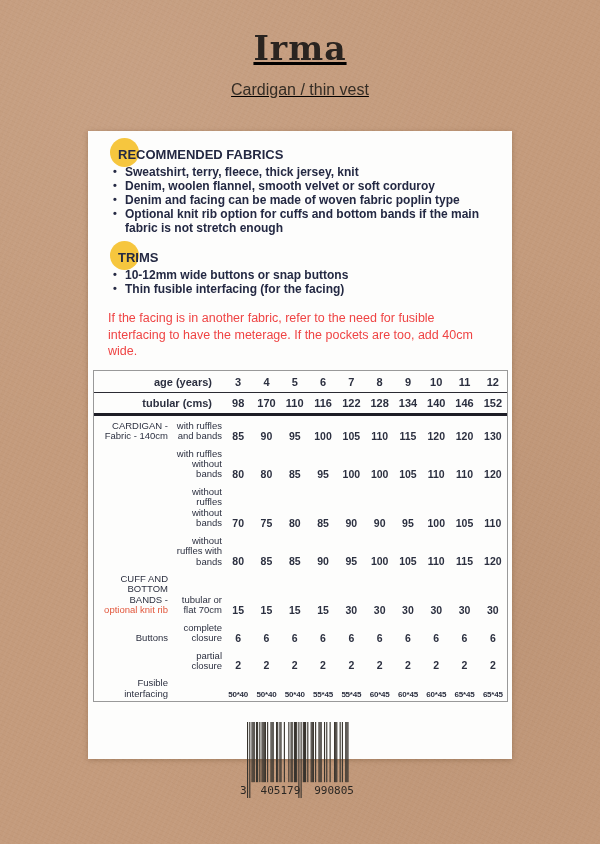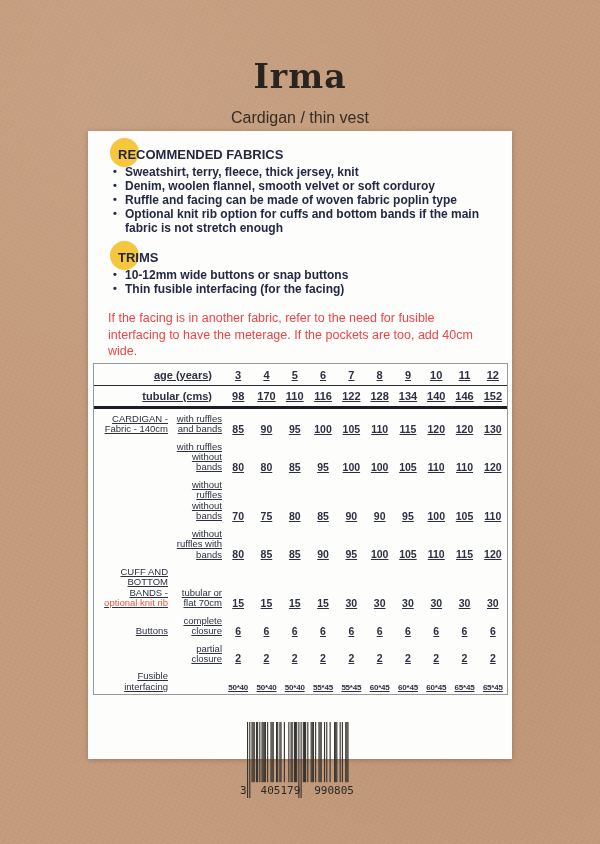--- a/index.html
+++ b/index.html
@@ -8,21 +8,21 @@
     position:relative;
     font-family:"Liberation Sans", sans-serif;
     background-color:#c49b7c;
     background-image:
       radial-gradient(circle at 22% 12%, rgba(255,255,255,.06), rgba(255,255,255,0) 42%),
       radial-gradient(circle at 78% 72%, rgba(100,62,38,.07), rgba(0,0,0,0) 48%),
       repeating-linear-gradient(115deg, rgba(255,255,255,.025) 0 2px, rgba(0,0,0,0) 2px 5px),
       repeating-linear-gradient(25deg, rgba(92,58,35,.03) 0 1px, rgba(0,0,0,0) 1px 4px);
     overflow:hidden;
   }
-  .masthead { padding-top:60px; text-align:center; }
+  .masthead { padding-top:32px; text-align:center;text-decoration:underline; }
   .masthead h1 {
     font-family:"DejaVu Serif", serif;
     font-size:33px; font-weight:bold; color:#2a2420; letter-spacing:1px; line-height:1.05;
   }
   .masthead .subtitle { margin-top:14px; font-size:16px; color:#342c24; }
 
   .card {
     position:absolute; left:88px; top:131px; width:424px; height:628px;
     background:#fdfdfc; padding:16px 20px 0 20px;
     box-shadow:0 1px 5px rgba(80,45,20,.3);
@@ -31,22 +31,22 @@
   h2 { font-size:13px; font-weight:bold; color:#242943; margin:0 0 3px 10px; position:relative; z-index:1; }
   .hl { position:absolute; width:29px; height:29px; border-radius:50%; background:#f6c63e; left:-8px; top:-9px; z-index:-1; }
   ul { list-style:none; }
   li { display:flex; font-size:12px; font-weight:bold; color:#242943; line-height:1.17; }
   li .dot { width:17px; flex:none; padding-left:5px; font-size:11px; }
   li .btext { flex:1; }
   .sec-trims { margin-top:15px; }
   .note { margin-top:14px; color:#ef4444; font-size:12.5px; line-height:1.32; }
 
   .size-table {
-    margin:3px 0 0 -15px; width:415px;
-    border:1px solid #999; color:#2c3040;text-decoration:underline;
+    margin:10px 0 0 -15px; width:415px;
+    border:1px solid #999; color:#2c3040;
   }
   .trow { display:grid; grid-template-columns:74px 56px repeat(10,1fr); align-items:end; }
   .trow.h1 { align-items:center; border-bottom:1.5px solid #2b2b33; padding:5px 0 4px; }
   .trow.h2 { align-items:center; border-bottom:3px solid #1d1d26; padding:4px 0 4px; }
   .trow.body { padding:5px 0 2px; }
   .cell.lab { grid-column:1 / 3; text-align:right; font-weight:bold; font-size:11px; padding-right:12px; }
   .trow.head .cell.val { font-weight:bold; font-size:11px; }
   .cell.val { text-align:center; font-size:10.5px; font-weight:bold; }
   .cell.val.small { font-size:8px; letter-spacing:-.2px; }
   .cell.grp, .cell.sub { text-align:right; font-size:9.5px; line-height:1.1; }
@@ -80,21 +80,21 @@
         <li>
           <span class="dot">•</span>
           <span class="btext">Sweatshirt, terry, fleece, thick jersey, knit</span>
         </li>
         <li>
           <span class="dot">•</span>
           <span class="btext">Denim, woolen flannel, smooth velvet or soft corduroy</span>
         </li>
         <li>
           <span class="dot">•</span>
-          <span class="btext">Ruffle and facing can be made of woven fabric poplin type</span>
+          <span class="btext">Denim and facing can be made of woven fabric poplin type</span>
         </li>
         <li>
           <span class="dot">•</span>
           <span class="btext">Optional knit rib option for cuffs and bottom bands if the main fabric is not stretch enough</span>
         </li>
       </ul>
   </div>
 
   <div class="sec-trims">
     <h2>

